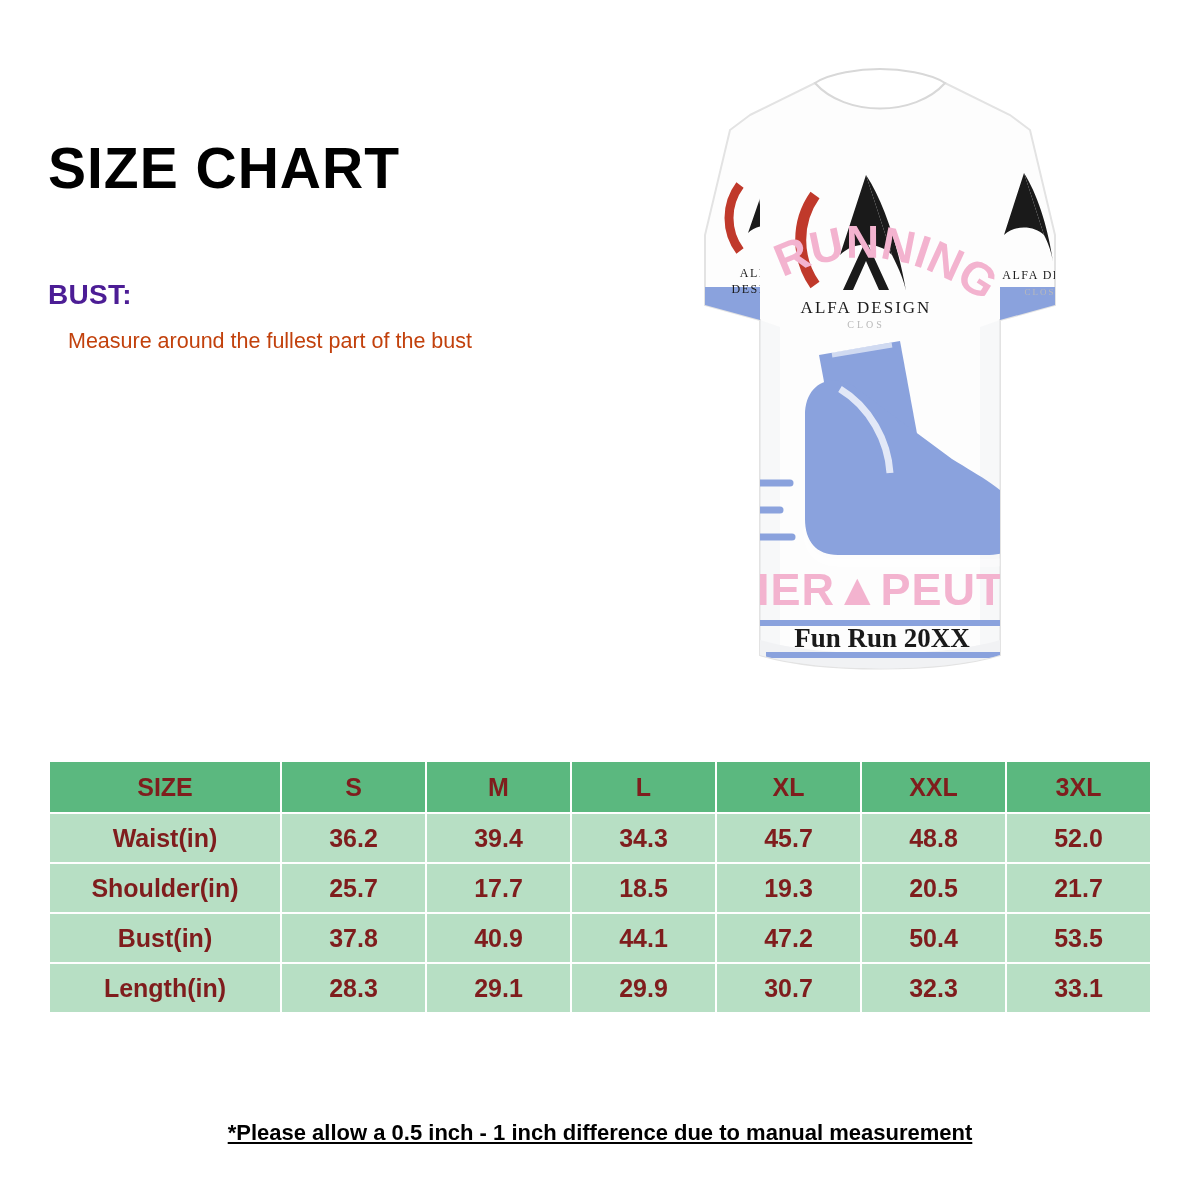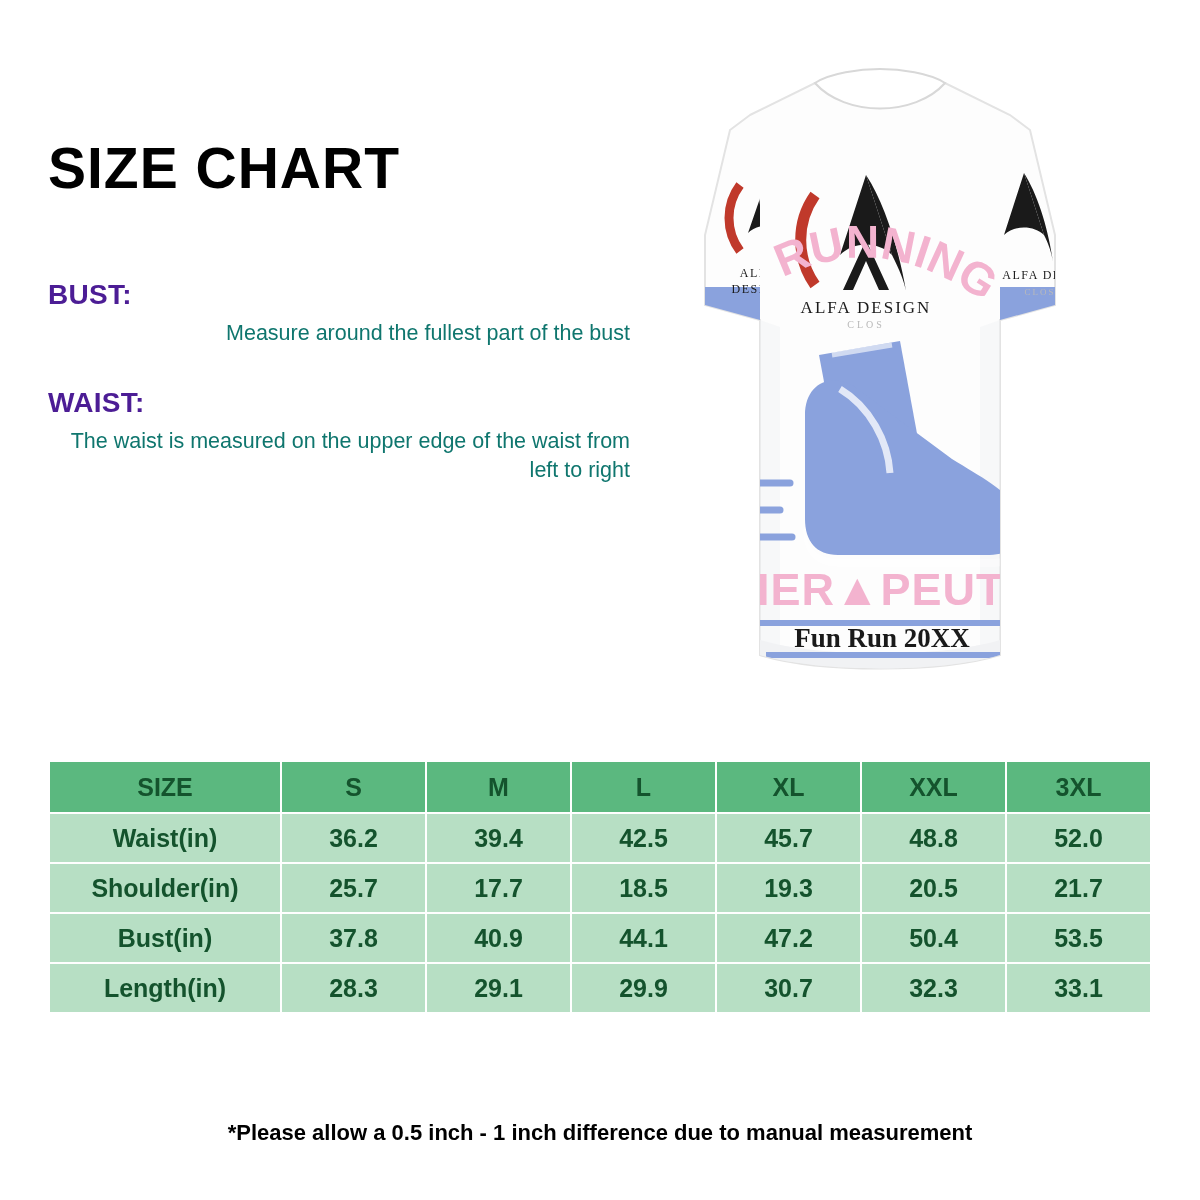--- a/index.html
+++ b/index.html
@@ -35,25 +35,24 @@
   }
   .measure-term {
     font-size: 28px;
     font-weight: bold;
     color: #4c1d95;
     margin: 0 0 6px 0;
     letter-spacing: 0.3px;
   }
   .measure-desc {
     font-size: 21.5px;
-    color: #0f766e;
-    margin: 8px;
+    color: #c2410c;
+    margin: 16px;
     line-height: 1.32;
     padding-left: 4px;
-    text-align: right;
   }
 
   
   .shirt-wrap {
     position: absolute;
     left: 600px;
     top: 55px;
     width: 560px;
     height: 640px;
   }
@@ -66,21 +65,21 @@
     top: 760px;
     width: 1104px;
     border-collapse: collapse;
     table-layout: fixed;
   }
   .size-table th, .size-table td {
     border: 2px solid #ffffff;
     text-align: center;
     height: 46px;
     font-size: 25px;
-    color: #14532d;
+    color: #7f1d1d;
     font-weight: bold;
   }
   .size-table thead th {
     background: #5bb87f;
     height: 48px;
   }
   .size-table tbody td {
     background: #b7dfc4;
   }
   .size-table tbody td.rowhead {
@@ -91,37 +90,34 @@
 
   .footnote {
     position: absolute;
     left: 0;
     top: 1120px;
     width: 1200px;
     text-align: center;
     font-size: 22px;
     font-weight: bold;
     color: #000000;
+    text-decoration: underline;
   }
 </style>
 </head>
 <body>
 
 <div class="left-col">
   <h1 class="main-title">SIZE CHART</h1>
 
   <div class="measure-block">
     <p class="measure-term">BUST:</p>
     <p class="measure-desc">Measure around the fullest part of the bust</p>
   </div>
 
-  <div class="measure-block">
-    <p class="measure-term">WAIST:</p>
-    <p class="measure-desc">The waist is measured on the upper edge of the waist from left to right</p>
-  </div>
 
 </div>
 
 <div class="shirt-wrap">
   <svg class="shirt-svg" width="560" height="640" viewBox="0 0 560 640" xmlns="http://www.w3.org/2000/svg">
     <defs>
       <clipPath id="bodyClip">
         <path d="M150 60 L215 28 C245 60 315 60 345 28 L410 60
                  L430 75 L455 180 L455 250 L400 265 L400 600
                  C340 618 220 618 160 600 L160 265 L105 250 L105 180 L130 75 Z"></path>
@@ -231,21 +227,21 @@
       <th>XL</th>
       <th>XXL</th>
       <th>3XL</th>
     </tr>
   </thead>
   <tbody>
     <tr>
       <td class="rowhead">Waist(in)</td>
       <td>36.2</td>
       <td>39.4</td>
-      <td>42.5</td>
+      <td>34.3</td>
       <td>45.7</td>
       <td>48.8</td>
       <td>52.0</td>
     </tr>
     <tr>
       <td class="rowhead">Shoulder(in)</td>
       <td>25.7</td>
       <td>17.7</td>
       <td>18.5</td>
       <td>19.3</td>

